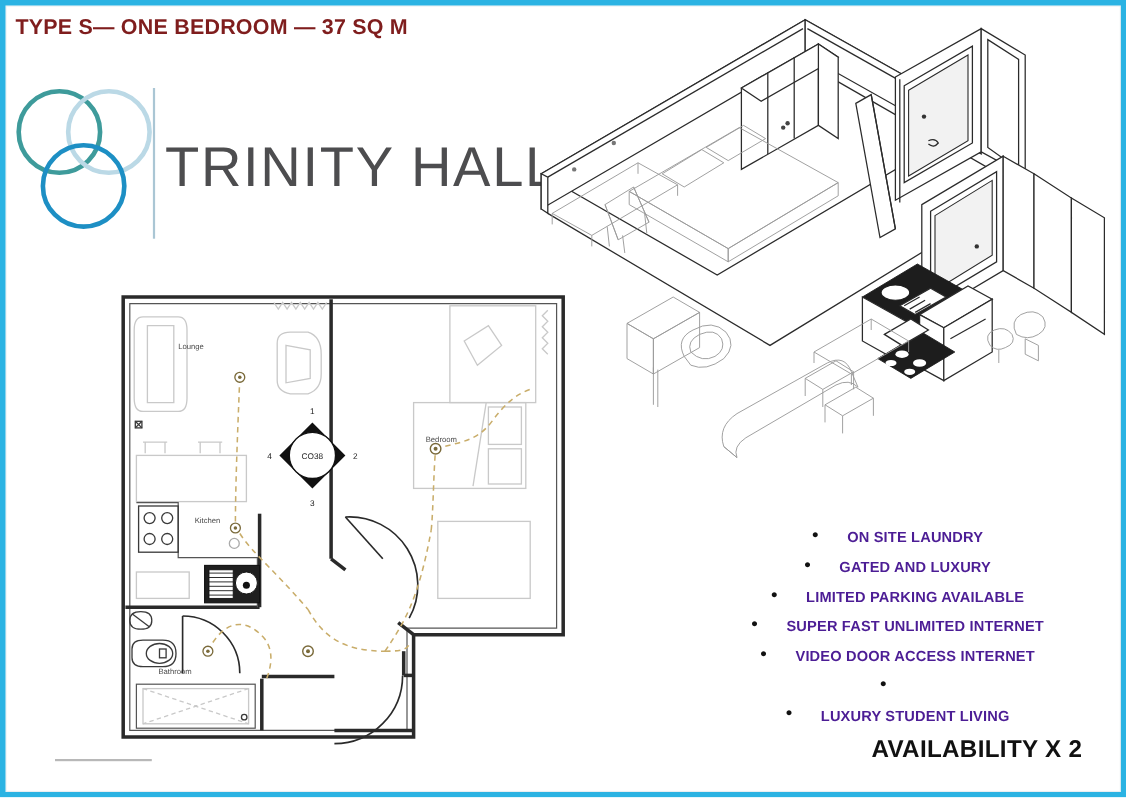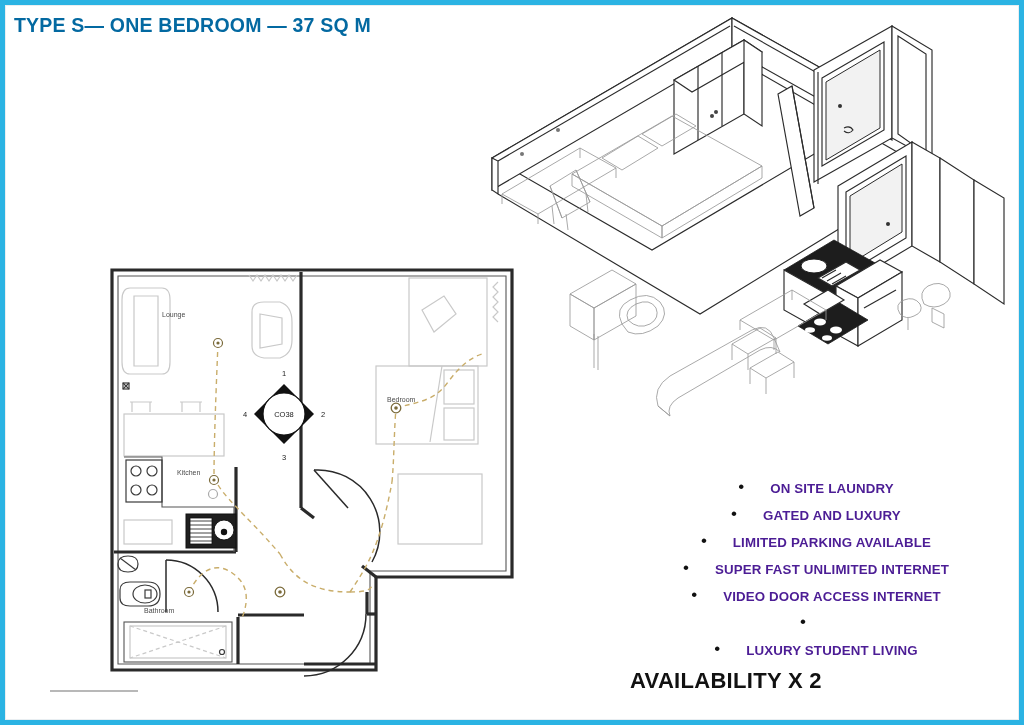--- a/index.html
+++ b/index.html
@@ -35,21 +35,21 @@
   }
 
   
   .title {
     position: absolute;
     left: 14px;
     top: 14px;
     font-size: 19.5px;
     font-weight: bold;
     letter-spacing: 0.2px;
-    color: #0369a1;
+    color: #7f1d1d;
     white-space: nowrap;
   }
 
   
   .logo-block {
     position: absolute;
     left: 8px;
     top: 72px;
     width: 430px;
     height: 155px;
@@ -132,20 +132,21 @@
     font-size: 13.3px;
     font-weight: bold;
     letter-spacing: 0.15px;
     color: #4c1d95;
   }
   .availability {
     position: absolute;
     left: 630px;
     top: 668px;
     width: 372px;
+    text-align: right;
     padding-right: 18px;
     box-sizing: border-box;
     font-size: 22px;
     font-weight: bold;
     letter-spacing: 0.3px;
     color: #111;
   }
 
   svg { display: block; overflow: visible; }
   .fp-wall      { fill: none; stroke: #2a2a2a; stroke-width: 3.2; }
@@ -165,20 +166,31 @@
 </head>
 <body>
 
 <div id="page">
 
   <div class="page-border"></div>
   <div class="page-inner-hairline"></div>
 
   <div class="title">TYPE S— ONE BEDROOM — 37 SQ M</div>
 
+  <div class="logo-block">
+    <div class="logo-mark">
+      <svg width="132" height="150" viewBox="0 0 132 150">
+        <circle cx="44" cy="48" r="37" fill="none" stroke="#3E9B9B" stroke-width="4.2"></circle>
+        <circle cx="89" cy="48" r="37" fill="none" stroke="#BBD9E6" stroke-width="4.2"></circle>
+        <circle cx="66" cy="97" r="37" fill="none" stroke="#1D8FC4" stroke-width="4.2"></circle>
+      </svg>
+    </div>
+    <div class="logo-divider"></div>
+    <div class="logo-word">TRINITY HALL</div>
+  </div>
 
   <div class="floorplan">
     <svg width="416" height="436" viewBox="0 0 416 436">
 
       <g>
 
         <path class="fp-wall" d="M8,8 L408,8 L408,315 L272,315 L272,408 L8,408 Z"></path>
         <path class="fp-wall-in" d="M14,14 L402,14 L402,309 L266,309 L266,402 L14,402 Z"></path>
 
         <path class="fp-wall" d="M197,10 L197,246"></path>

